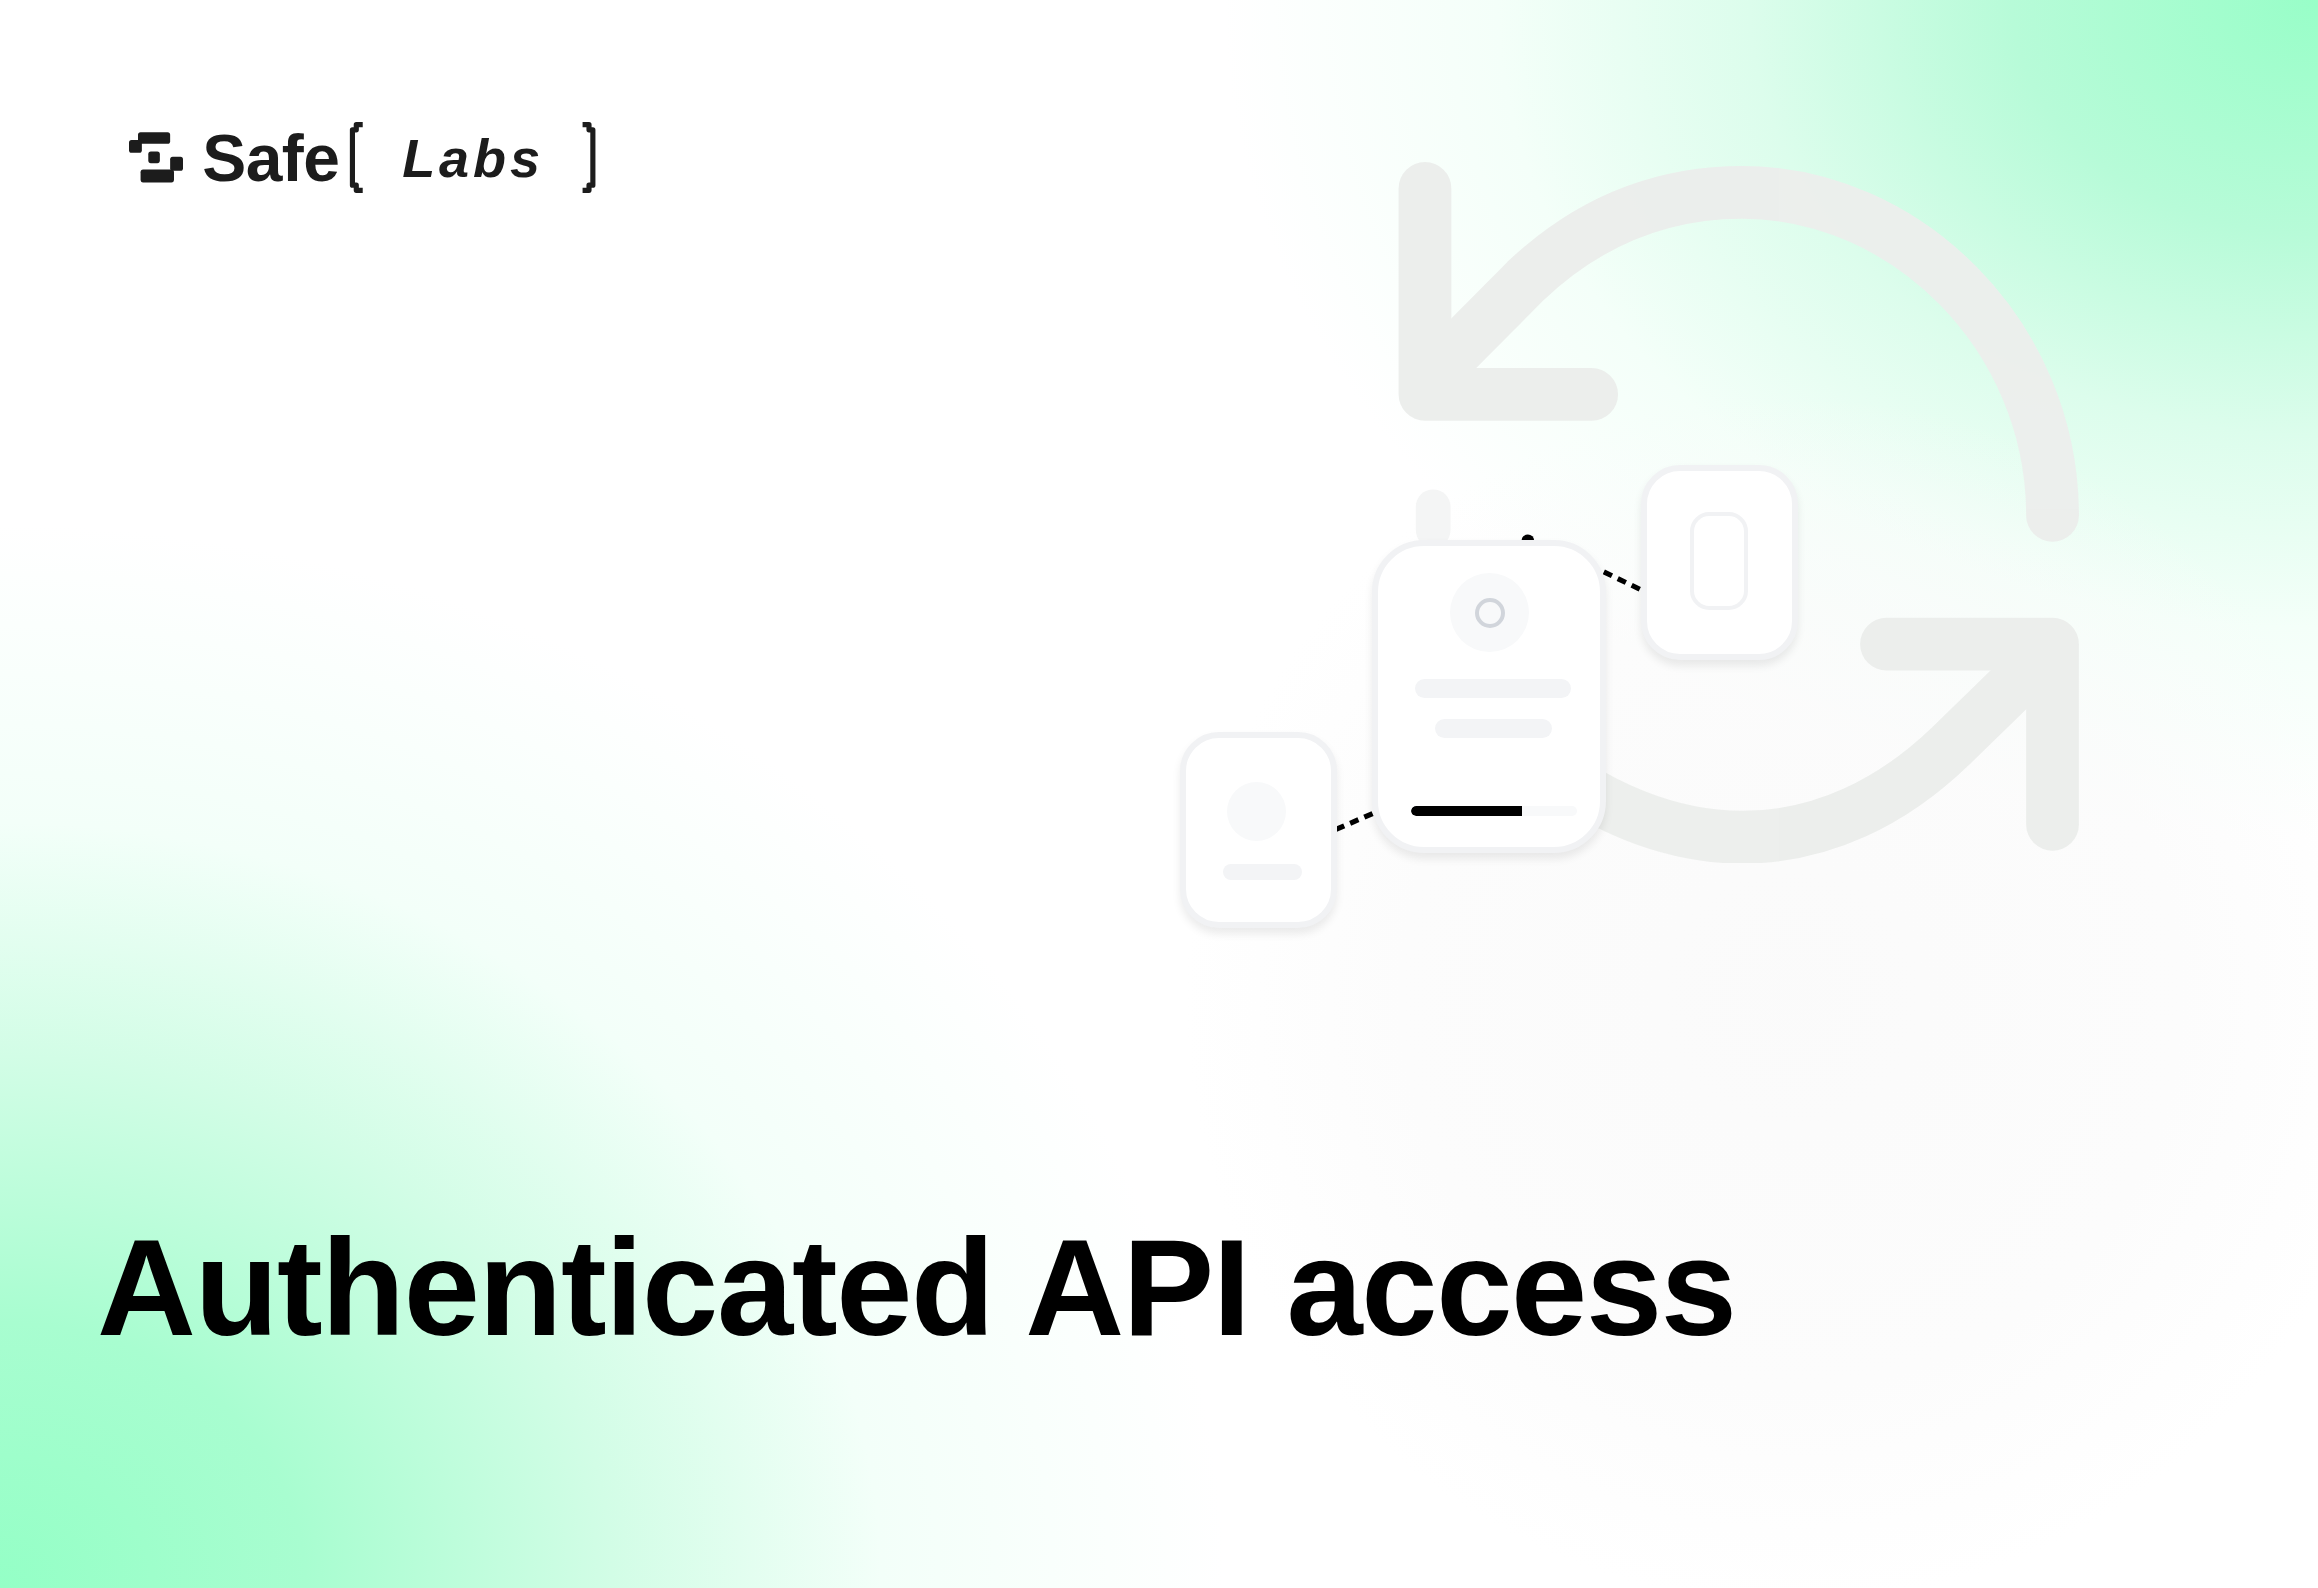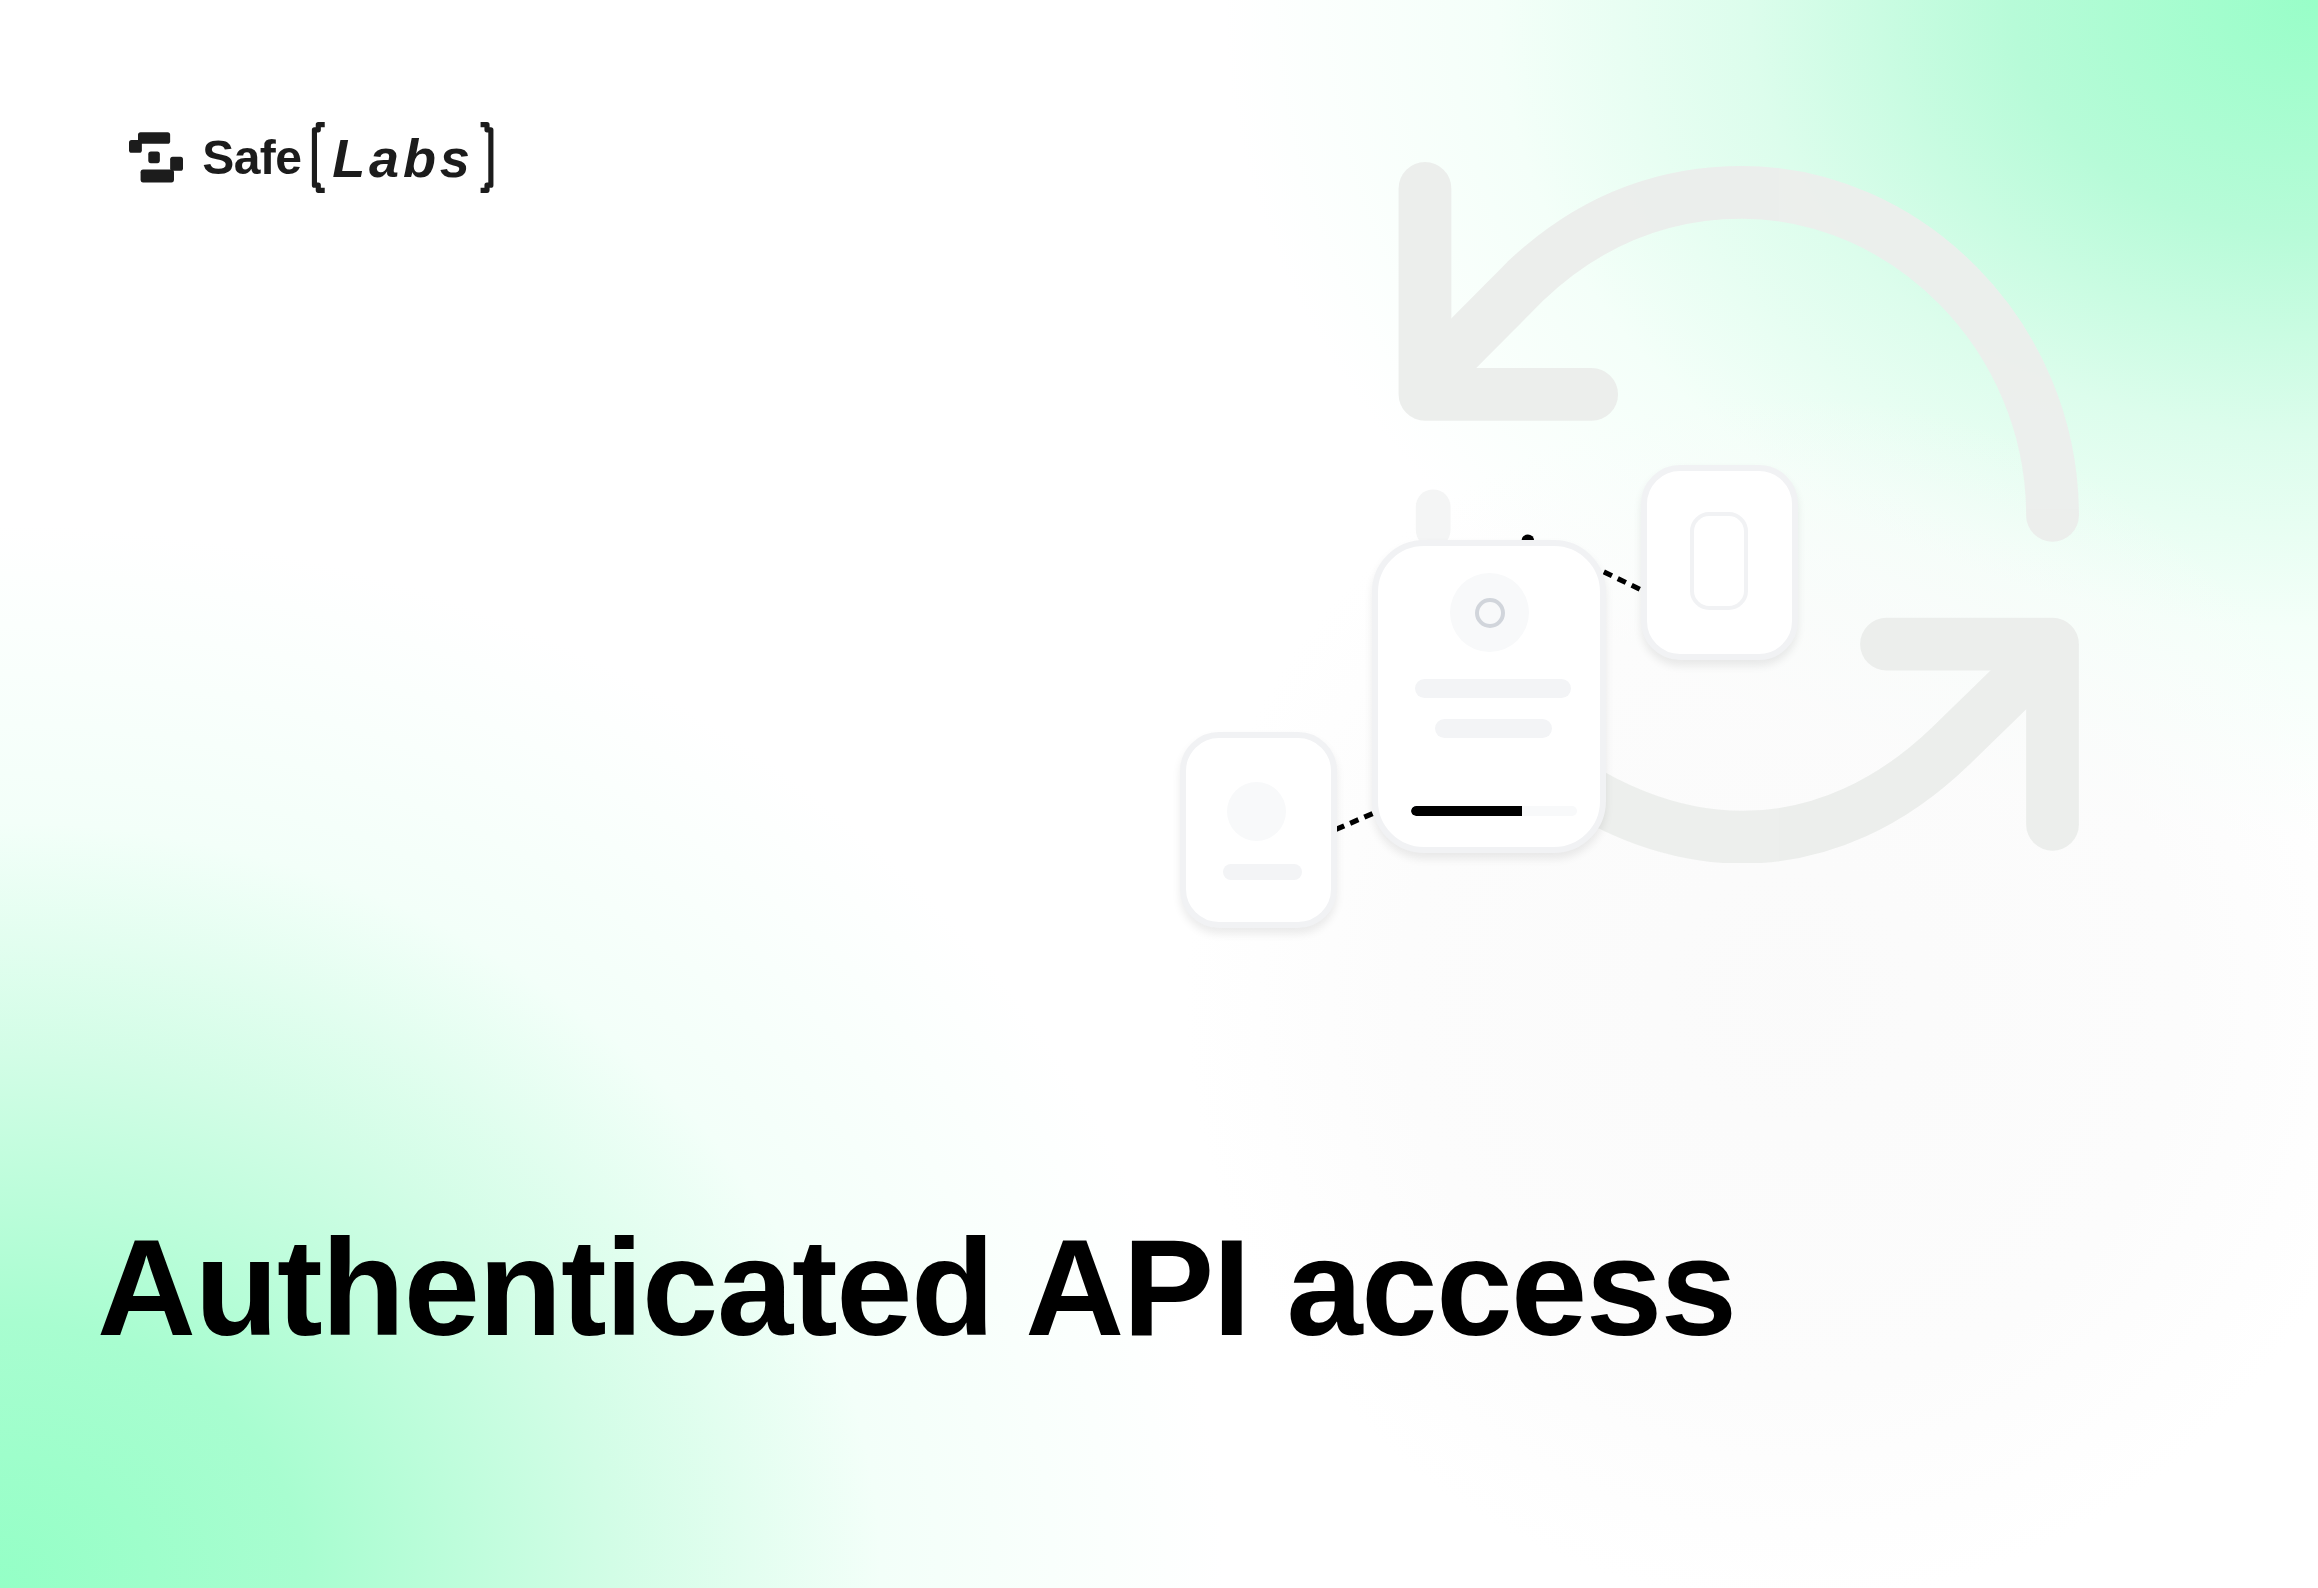--- a/index.html
+++ b/index.html
@@ -44,30 +44,31 @@
       color: #1c1c1c;
     }
     .logo-icon {
       width: 54px;
       height: 52px;
       margin-right: 19.3px;
     }
     .logo-word {
       font-family: "Liberation Sans", sans-serif;
       font-weight: 700;
-      font-size: 48px;
+      font-size: 66px;
       letter-spacing: -0.6px;
       line-height: 1;
       color: #1c1c1c;
     }
     .logo-bracket {
       display: inline-flex;
       align-items: center;
       margin-left: 6.4px;
       height: 71px;
+      gap: 32px;
     }
     .bracket-svg {
       width: 19.3px;
       height: 71px;
     }
     .logo-labs {
       font-family: "Liberation Sans", sans-serif;
       font-style: italic;
       font-weight: 700;
       font-size: 54px;

